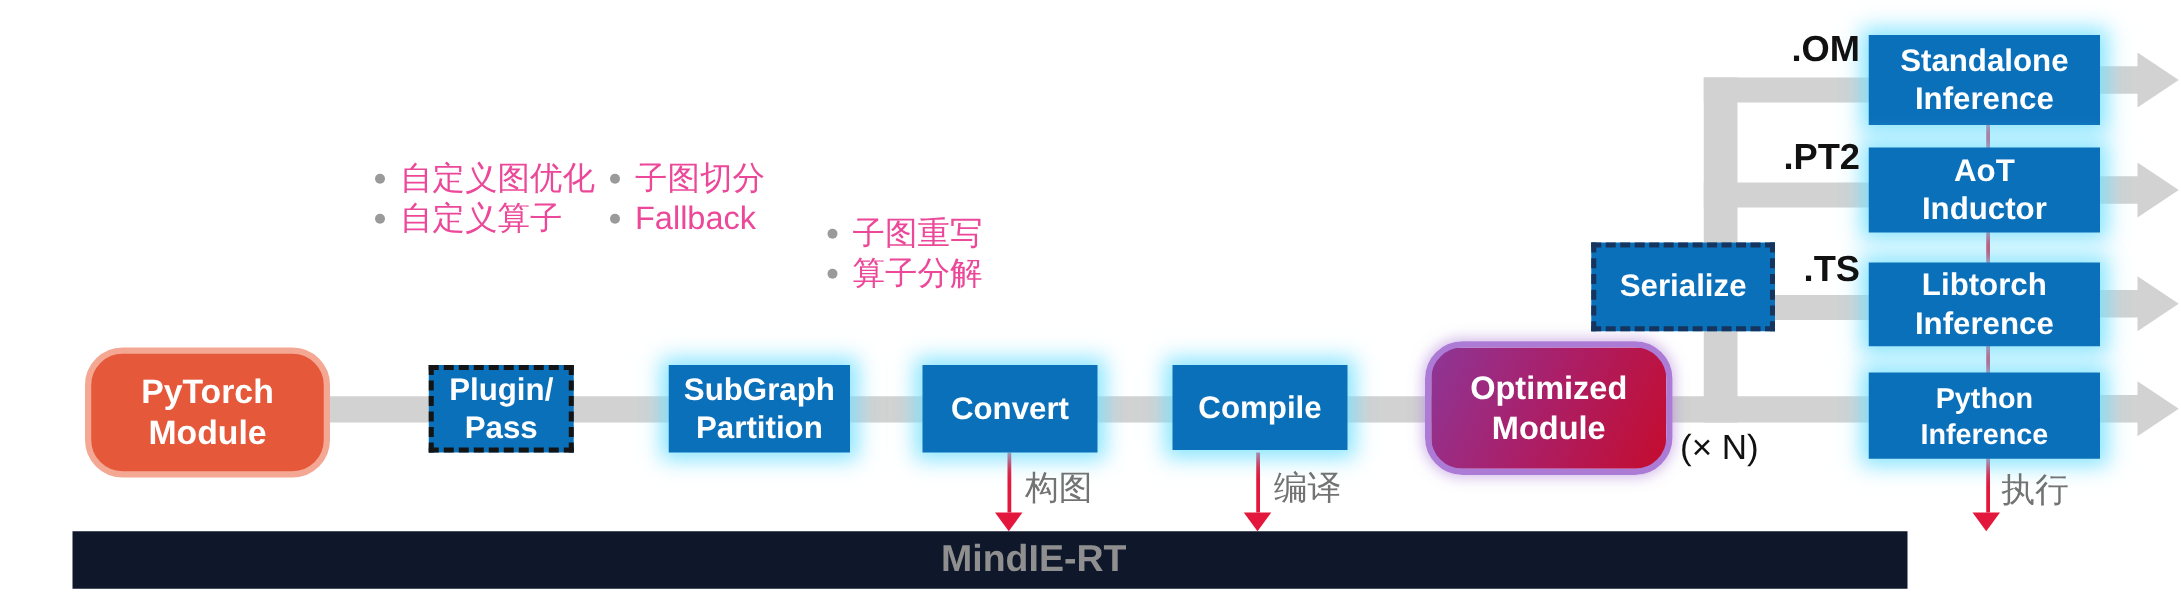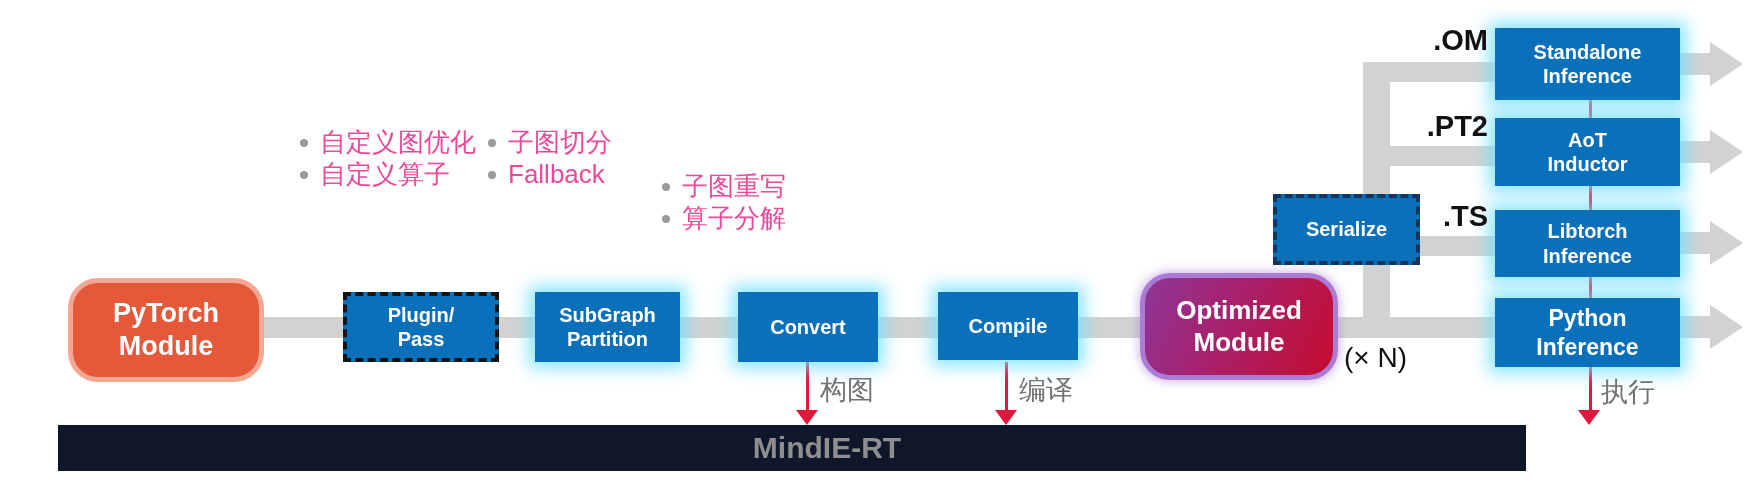--- a/index.html
+++ b/index.html
@@ -18,21 +18,21 @@
   
   .rline { position:absolute; background:#e2173b; width:3px; z-index:1; }
   .rhead { position:absolute; width:0; height:0; z-index:4;
            border-left:11px solid transparent; border-right:11px solid transparent;
            border-top:15px solid #e2173b; }
 
   
   .node { position:absolute; display:flex; align-items:center; justify-content:center;
           text-align:center; color:#fff; font-weight:600; white-space:pre-line;
           line-height:1.22; z-index:2; }
-  .blue { background:#0b70ba; font-size:20px; }
+  .blue { background:#0b70ba; font-size:25px; }
   .glow { box-shadow:0 0 16px 6px rgba(115,225,255,0.85); }
   .dash-black { border:4px dashed #141414; }
   .dash-navy  { border:4px dashed #16355e; z-index:3; }
   .pytorch { background:#e5583a; border:5px solid #f4a894; border-radius:30px; font-size:27px; }
   .optimized { background:linear-gradient(115deg,#8d3697 0%,#a9206b 45%,#c50c2e 100%);
                border:5px solid #ab7bd5; border-radius:30px; font-size:26px;
                box-shadow:0 0 10px 2px rgba(171,123,213,0.5); }
 
   
   .fmt { position:absolute; width:115px; text-align:right; font-size:29px; font-weight:600;
@@ -74,21 +74,21 @@
 
   <div class="rline" style="left:806px; top:362px; height:48px;"></div>
   <div class="rhead" style="left:796px; top:410px;"></div>
   <div class="rline" style="left:1005px; top:362px; height:48px;"></div>
   <div class="rhead" style="left:995px; top:410px;"></div>
   <div class="rline" style="left:1589px; top:100px; height:310px;"></div>
   <div class="rhead" style="left:1578px; top:410px;"></div>
 
   <div class="node pytorch" style="left:68px; top:278px; width:196px; height:104px;">PyTorch
 Module</div>
-  <div class="node blue dash-black" style="left:343px; top:292px; width:156px; height:70px;">Plugin/
+  <div class="node blue dash-black" style="left:343px; top:292px; width:116px; height:70px;">Plugin/
 Pass</div>
   <div class="node blue glow" style="left:535px; top:292px; width:145px; height:70px;">SubGraph
 Partition</div>
   <div class="node blue glow" style="left:738px; top:292px; width:140px; height:70px;">Convert</div>
   <div class="node blue glow" style="left:938px; top:292px; width:140px; height:68px;">Compile</div>
   <div class="node optimized" style="left:1140px; top:273px; width:198px; height:107px;">Optimized
 Module</div>
   <div class="node blue dash-navy" style="left:1273px; top:194px; width:147px; height:71px;">Serialize</div>
 
   <div class="node blue glow" style="left:1495px; top:28px; width:185px; height:72px;">Standalone

